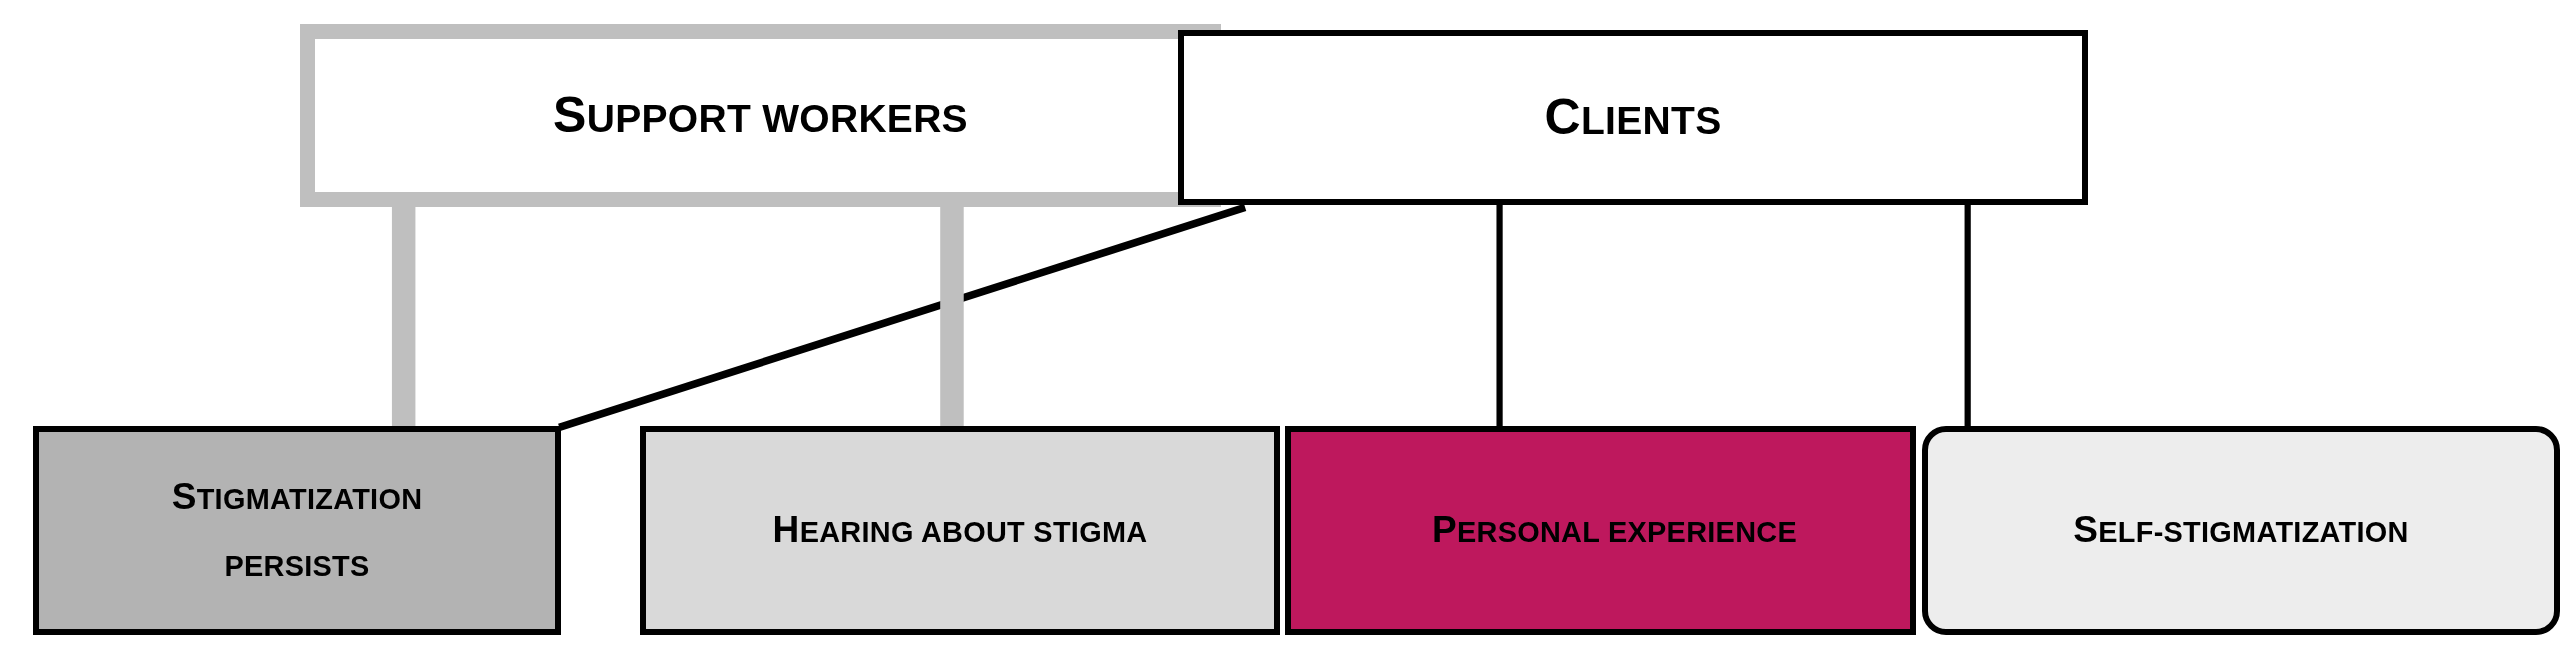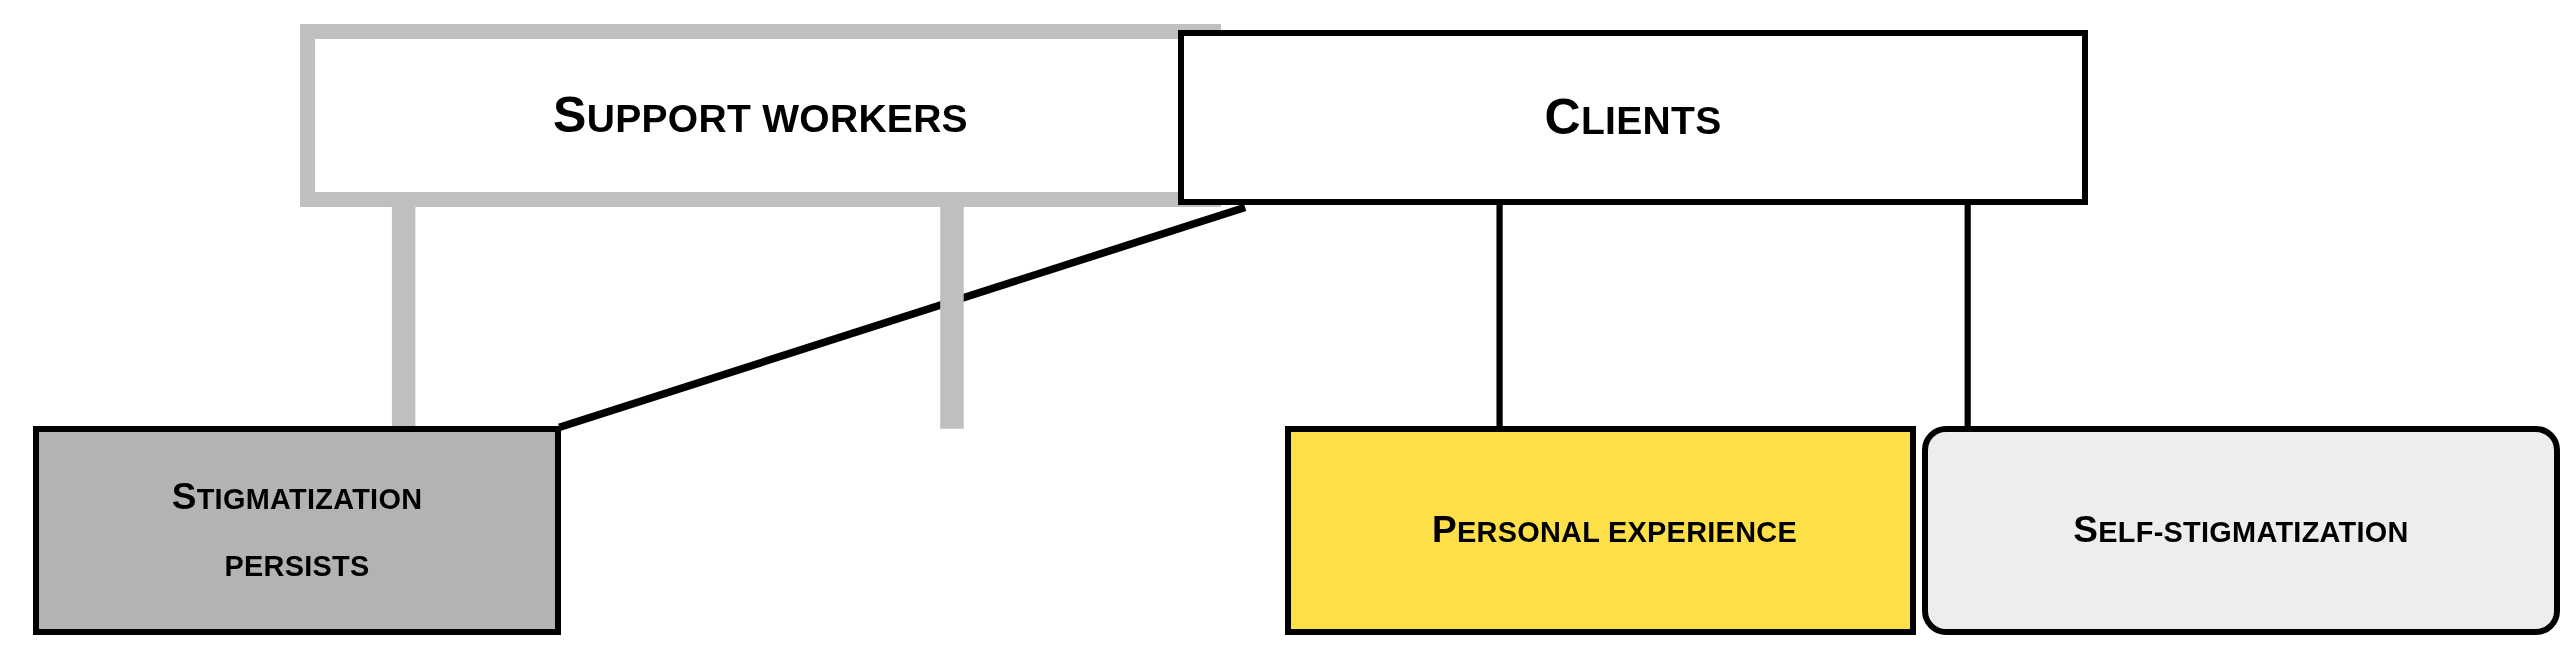--- a/index.html
+++ b/index.html
@@ -94,21 +94,21 @@
 
   #node-hearing-about-stigma {
     left: 640px;
     width: 640px;
     background: #d9d9d9;
   }
 
   #node-personal-experience {
     left: 1285px;
     width: 631px;
-    background: #fde047;
+    background: #be185d;
     padding-left: 28px;
   }
 
   #node-self-stigmatization {
     left: 1922px;
     width: 638px;
     background: #ededed;
     border-radius: 24px;
   }
 </style>
@@ -144,20 +144,25 @@
 
   <div class="node leaf" id="node-stigmatization-persists">
     <span class="node-label line-1">
       <span class="sc-first">S</span><span class="sc-rest">tigmatization</span>
     </span>
     <span class="node-label">
       <span class="sc-rest">persists</span>
     </span>
   </div>
 
+  <div class="node leaf" id="node-hearing-about-stigma">
+    <span class="node-label">
+      <span class="sc-first">H</span><span class="sc-rest">earing about stigma</span>
+    </span>
+  </div>
 
   <div class="node leaf" id="node-personal-experience">
     <span class="node-label">
       <span class="sc-first">P</span><span class="sc-rest">ersonal experience</span>
     </span>
   </div>
 
   <div class="node leaf" id="node-self-stigmatization">
     <span class="node-label">
       <span class="sc-first">S</span><span class="sc-rest">elf-stigmatization</span>

